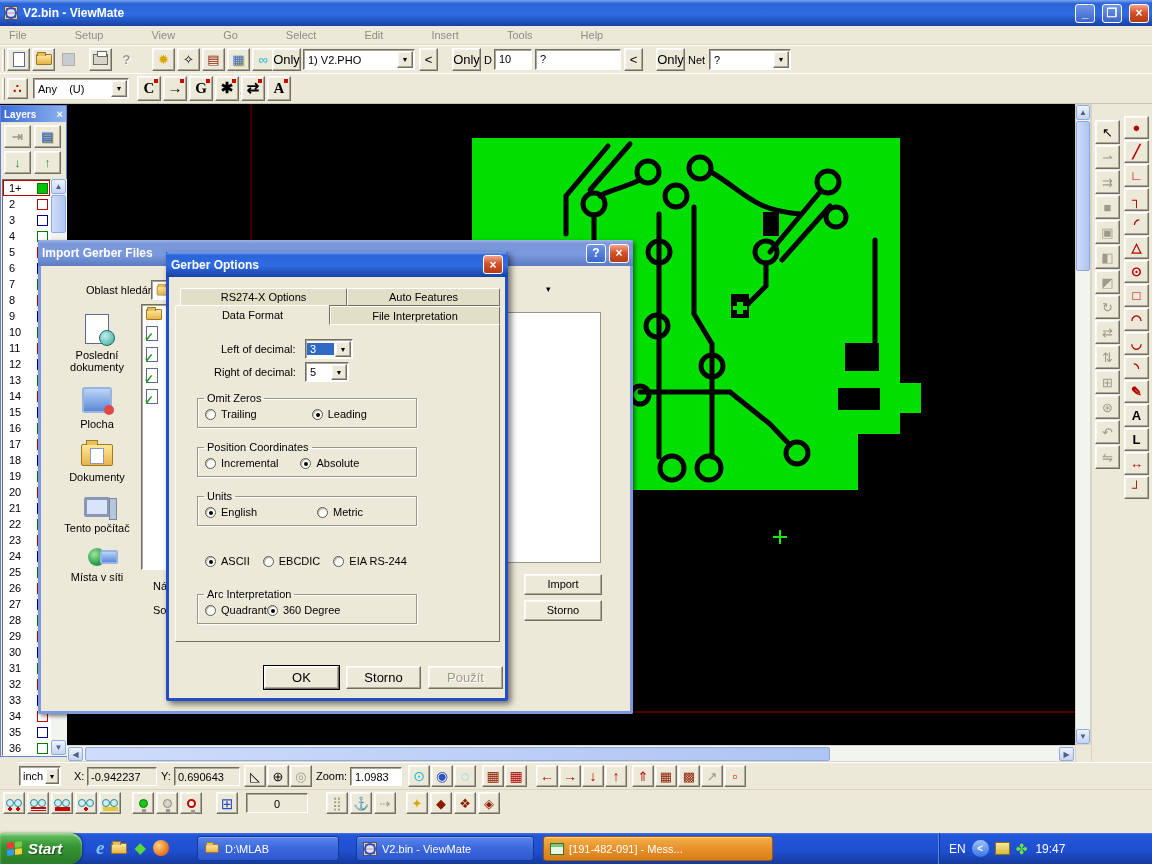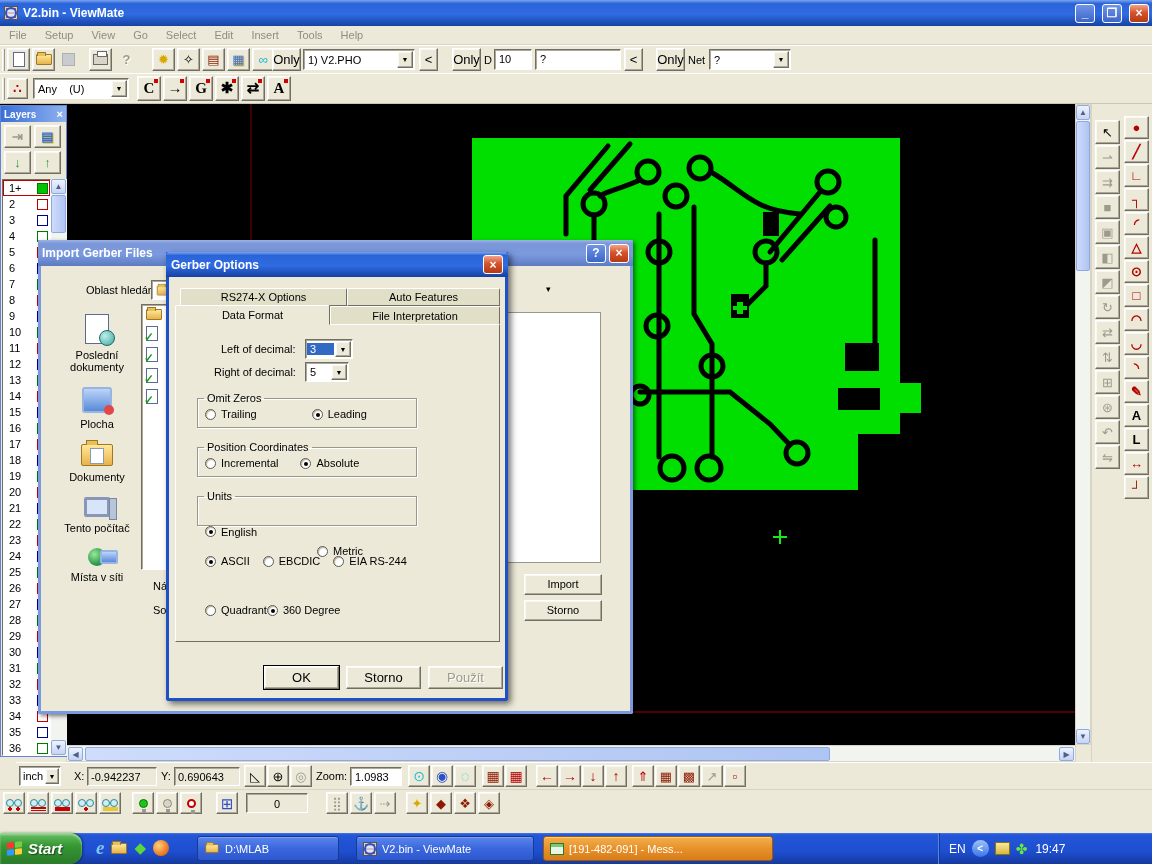--- a/index.html
+++ b/index.html
@@ -109,21 +109,21 @@
 
   <div class="abs xp-title" style="left:0;top:0;width:1152px;height:26px;padding-left:4px;gap:5px;">
     <span class="vm-ic"></span>
     <span>V2.bin - ViewMate</span>
     <span style="flex:1"></span>
     <span class="tbtn">_</span>
     <span class="tbtn" style="margin-left:2px;">❐</span>
     <span class="tbtn red" style="margin:0 3px 0 2px;">×</span>
   </div>
 
-  <div class="abs" style="left:0;top:26px;width:1152px;height:19px;display:flex;align-items:center;background:#ece9d8;border-bottom:1px solid #d8d4c0;">
+  <div class="abs" style="left:0;top:26px;width:1152px;height:19px;display:flex;align-items:center;background:#ece9d8;border-bottom:1px solid #d8d4c0;gap:30px;">
     <span class="menu-item">File</span>
       <span class="menu-item">Setup</span>
       <span class="menu-item">View</span>
       <span class="menu-item">Go</span>
       <span class="menu-item">Select</span>
       <span class="menu-item">Edit</span>
       <span class="menu-item">Insert</span>
       <span class="menu-item">Tools</span>
       <span class="menu-item">Help</span>
   </div>
@@ -700,41 +700,44 @@
     </div>
 
     <fieldset class="grp" style="left:28px;top:238px;width:220px;height:36px;">
       <legend>Units</legend>
     </fieldset>
     <div class="abs" style="left:36px;top:254px;display:flex;gap:60px;">
       <span class="radio-row" style="position:static;" data-sel="true">
           <span class="radio"></span>
           <span>English</span>
         </span>
-        <span class="radio-row" style="position:static;margin-top:39px;" data-sel="false">
+        <span class="radio-row" style="position:static;" data-sel="false">
           <span class="radio"></span>
           <span>Metric</span>
         </span>
     </div>
 
     <div class="abs" style="left:36px;top:303px;display:flex;gap:13px;">
       <span class="radio-row" style="position:static;" data-sel="true">
           <span class="radio"></span>
           <span>ASCII</span>
         </span>
         <span class="radio-row" style="position:static;" data-sel="false">
           <span class="radio"></span>
           <span>EBCDIC</span>
         </span>
         <span class="radio-row" style="position:static;" data-sel="false">
           <span class="radio"></span>
           <span>EIA RS-244</span>
         </span>
     </div>
 
+    <fieldset class="grp" style="left:28px;top:336px;width:220px;height:36px;">
+      <legend>Arc Interpretation</legend>
+    </fieldset>
     <div class="abs" style="left:36px;top:352px;display:flex;">
       <span class="radio-row" style="position:static;" data-sel="false">
           <span class="radio"></span>
           <span>Quadrant</span>
         </span>
         <span class="radio-row" style="position:static;" data-sel="true">
           <span class="radio"></span>
           <span>360 Degree</span>
         </span>
     </div>

